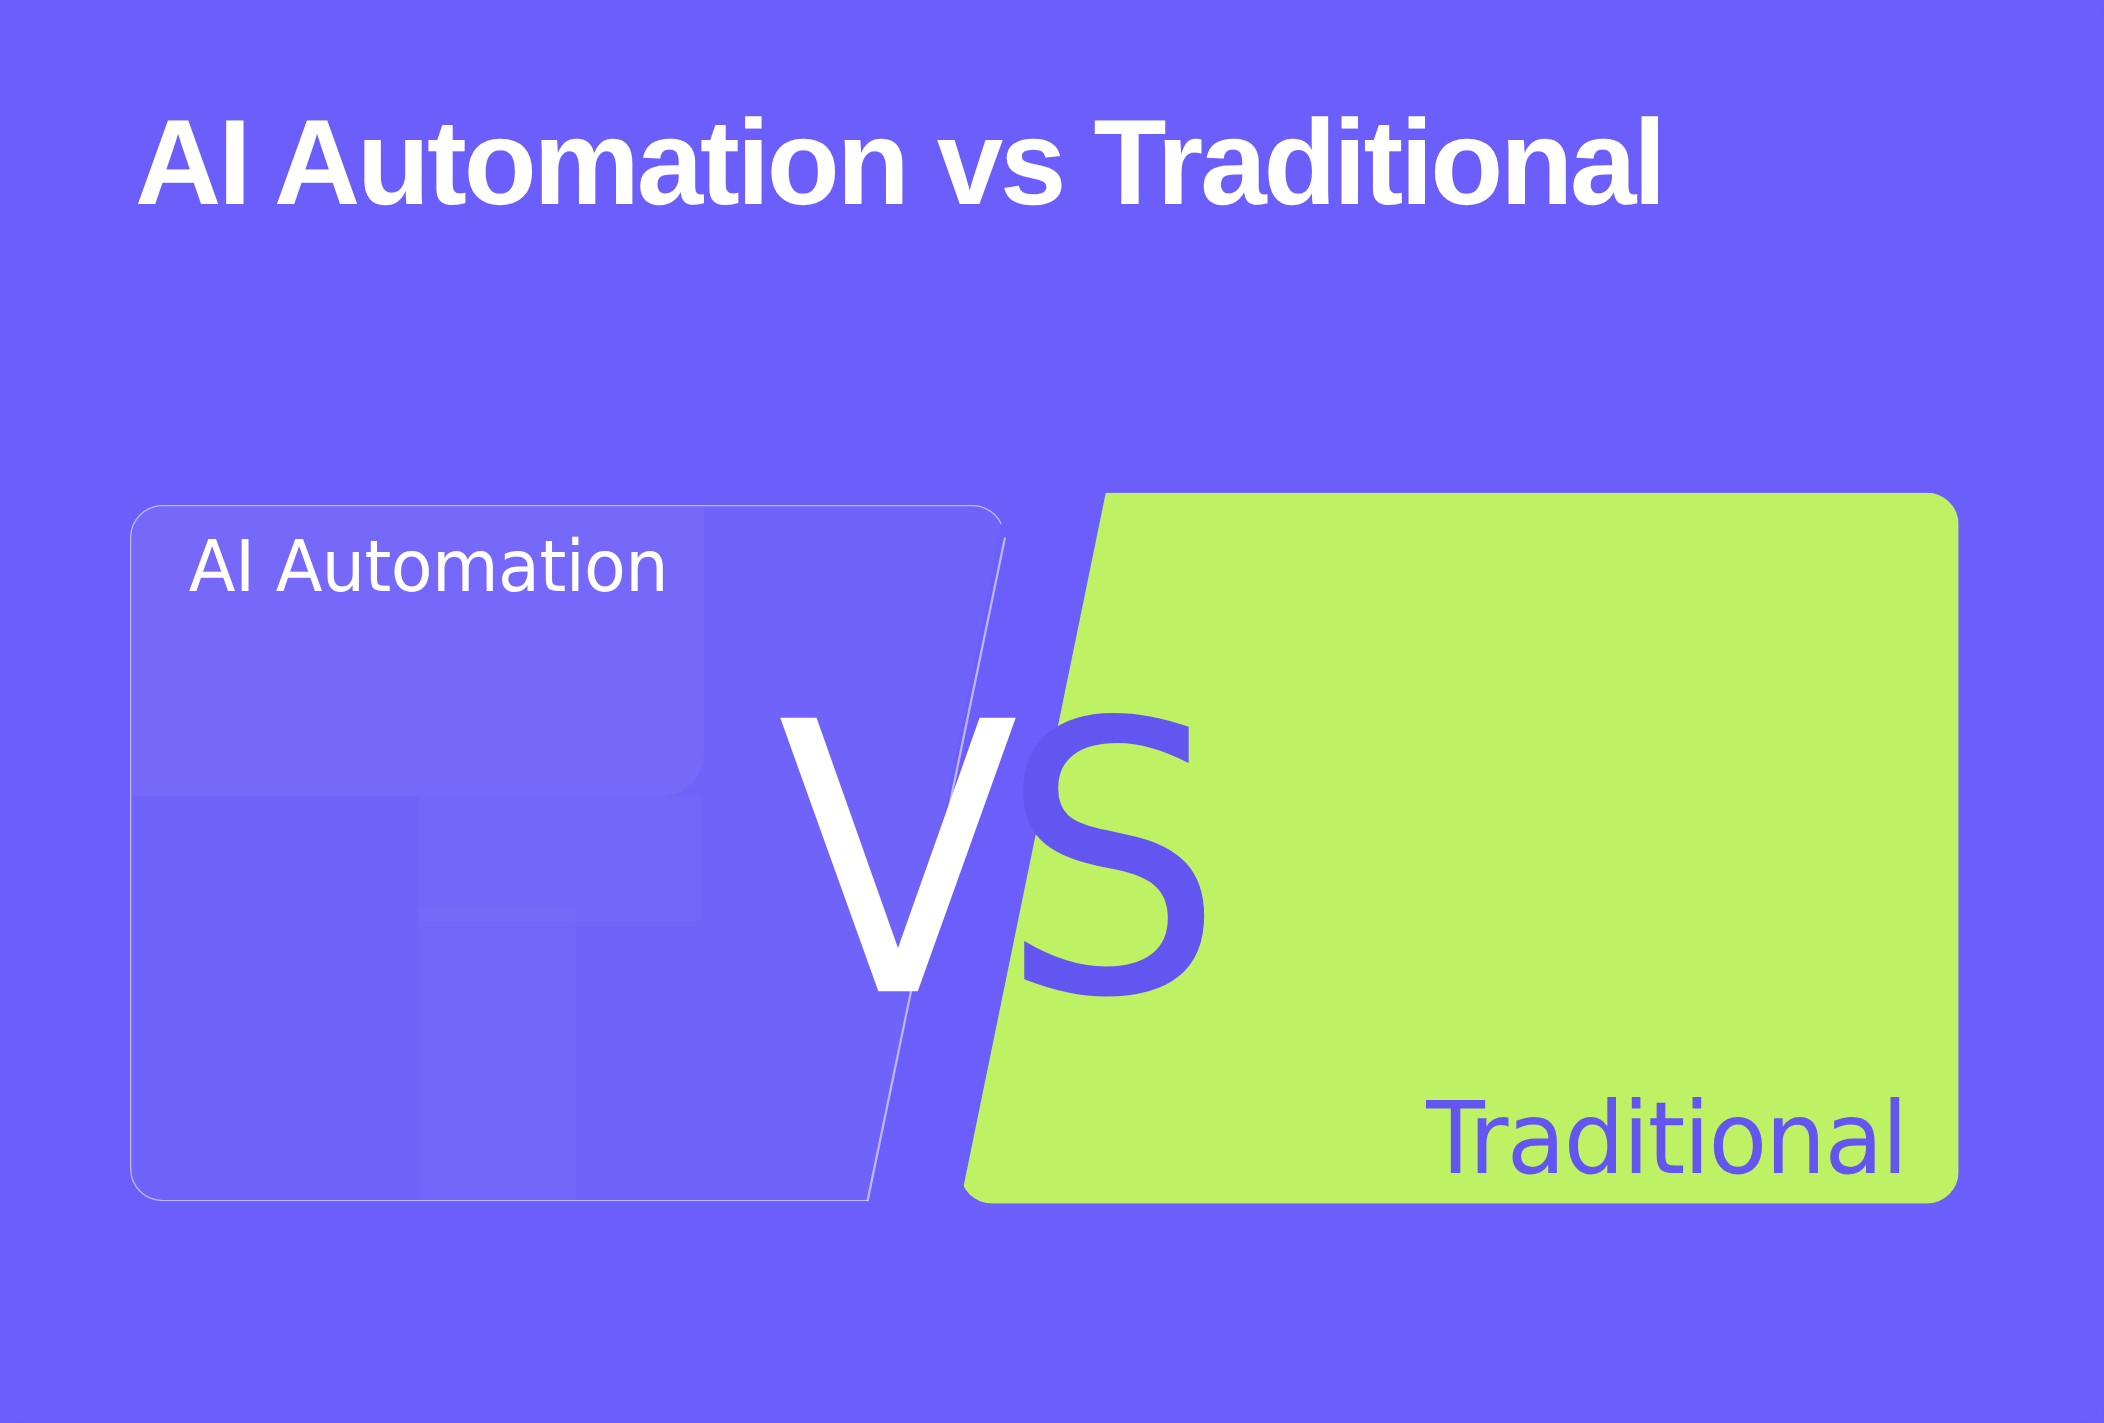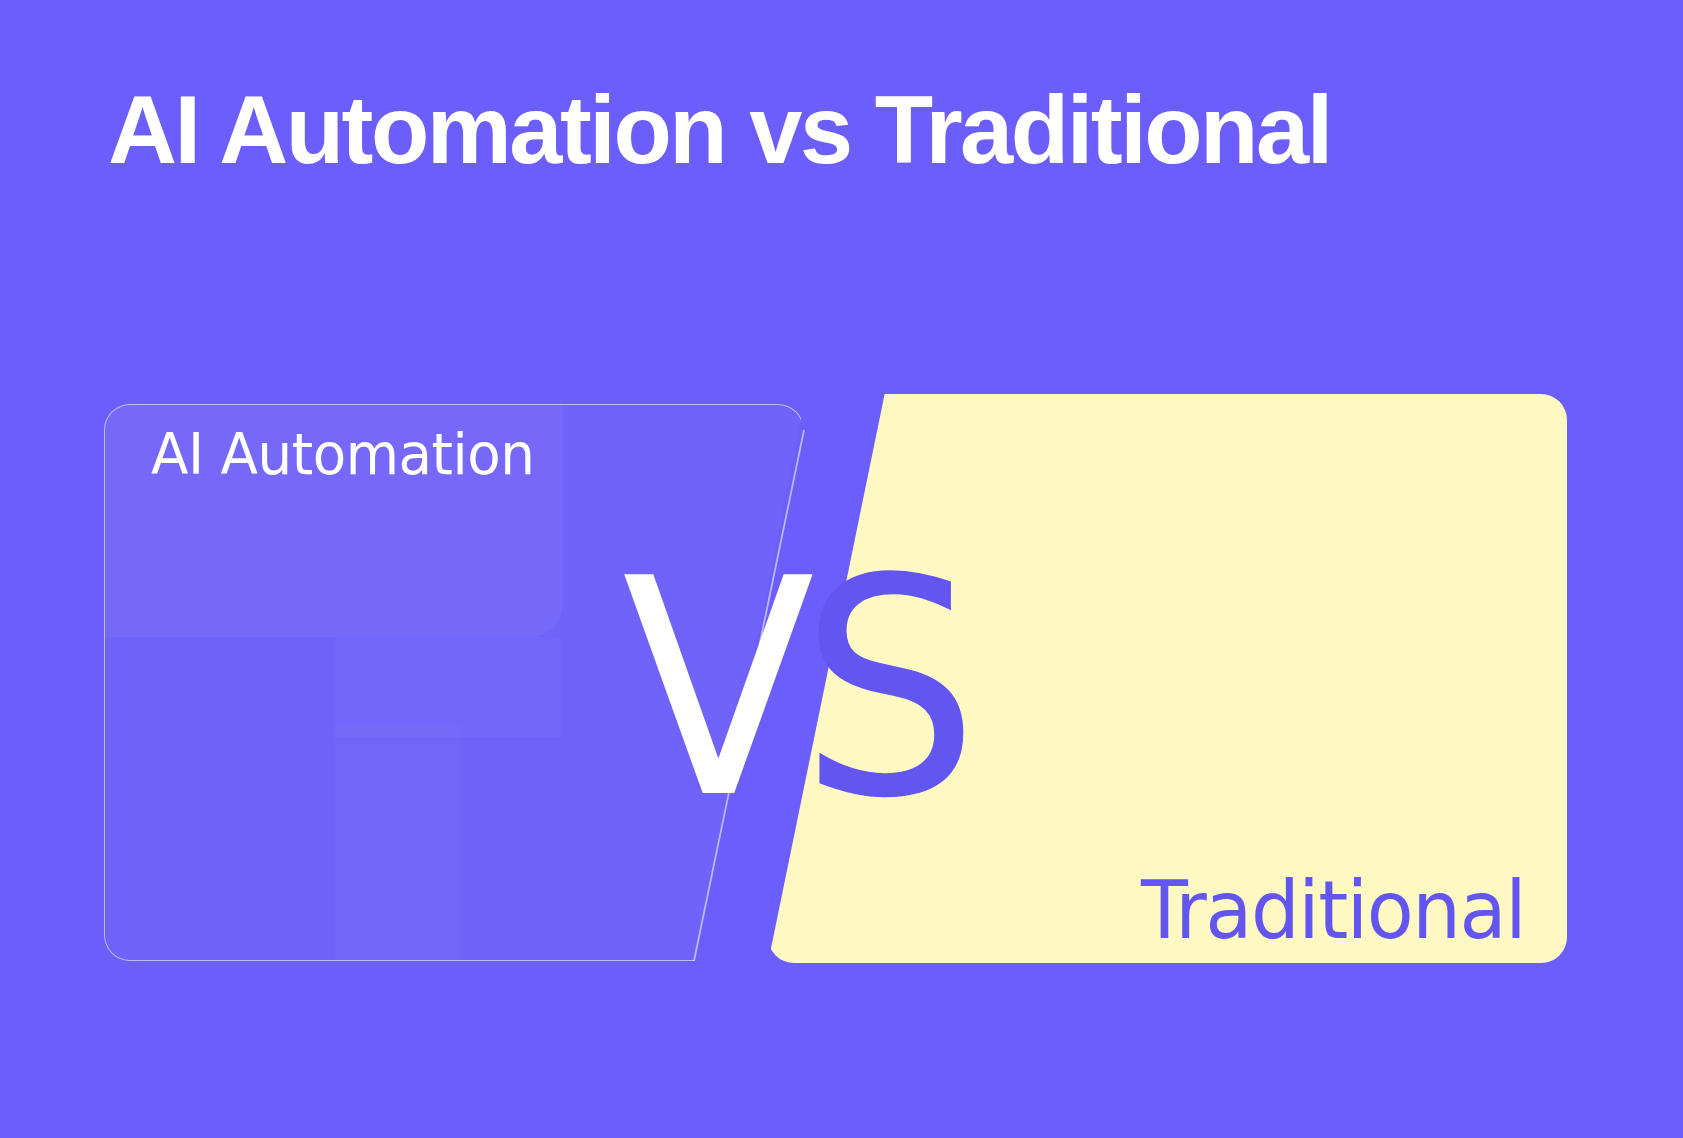--- a/index.html
+++ b/index.html
@@ -113,21 +113,21 @@
     transform-origin: left top;
   }
 
   
   .card-right {
     position: absolute;
     left: 768px;
     top: 394px;
     width: 799px;
     height: 569px;
-    background: #fef9c3;
+    background: #bef264;
     border-radius: 26px;
     -webkit-clip-path: polygon(14.6% 0%, 100% 0%, 100% 100%, 0% 100%);
     clip-path: polygon(14.6% 0%, 100% 0%, 100% 100%, 0% 100%);
     overflow: hidden;
   }
   .card-right-label {
     position: absolute;
     right: 42px;
     bottom: 6px;
     color: #6355ef;

